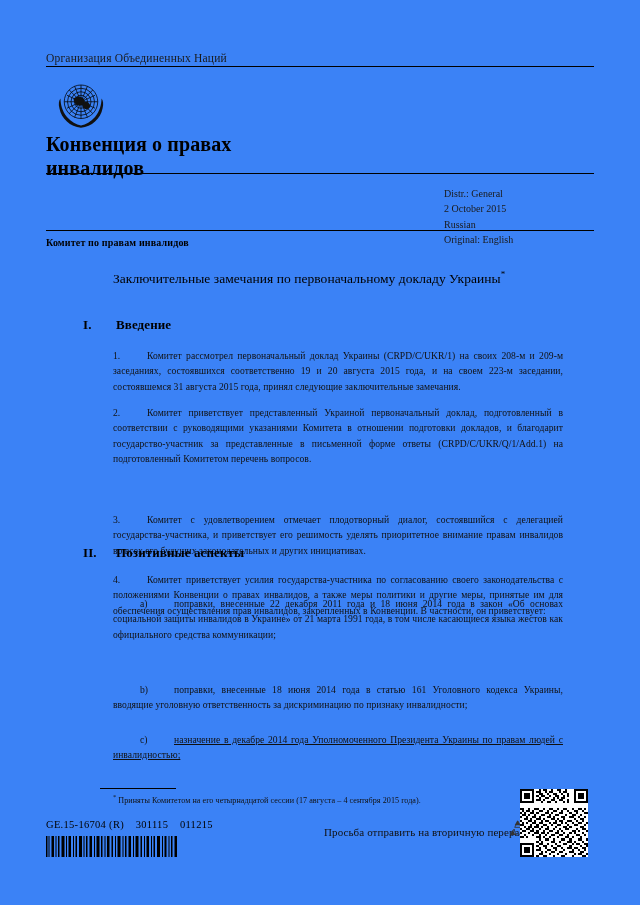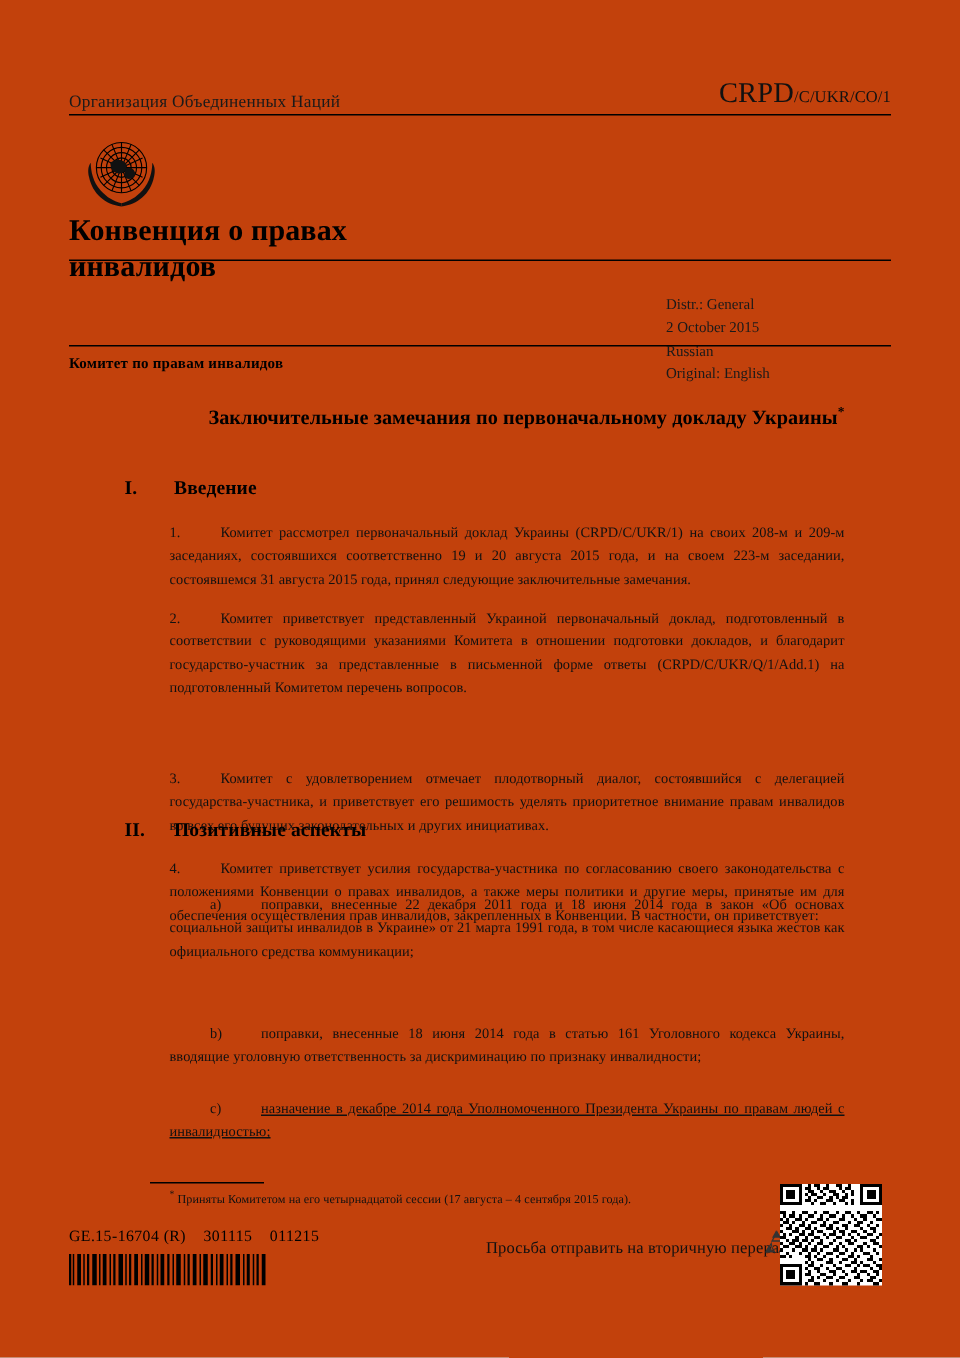--- a/index.html
+++ b/index.html
@@ -4,21 +4,21 @@
 <style>
   html, body {
     margin: 0;
     padding: 0;
     background: #c9c9c9;
   }
   .page {
     position: relative;
     width: 640px;
     height: 905px;
-    background: #c2410c;
+    background: #3b82f6;
     margin: 0 auto;
     overflow: hidden;
     font-family: "Liberation Serif", "DejaVu Serif", serif;
     color: #000000;
   }
 
   
   .header {
     position: absolute;
     left: 46px;
@@ -113,24 +113,23 @@
     font-weight: bold;
     letter-spacing: 0.15px;
   }
 
   .main-title {
     position: absolute;
     left: 113px;
     top: 268px;
     width: 450px;
     font-size: 13.5px;
-    font-weight: bold;
+    font-weight: normal;
     line-height: 1.36;
     letter-spacing: 0.05px;
-    text-align: right;
   }
   .main-title .asterisk {
     font-size: 9px;
     vertical-align: super;
   }
 
   
   .section-head {
     position: absolute;
     display: flex;
@@ -243,21 +242,20 @@
   }
 </style>
 </head>
 <body>
 
 <div class="page">
 
   <div class="header">
     <div class="header-top">
       <span class="org-name">Организация Объединенных Наций</span>
-      <span class="doc-symbol"><span>CRPD</span><span class="sym-small">/C/UKR/CO/1</span></span>
     </div>
     <hr class="header-rule">
 
     <div class="header-body">
       <svg class="un-emblem" viewBox="0 0 100 100">
         <g fill="none" stroke="#000" stroke-width="1.4">
           <circle cx="50" cy="44" r="31"></circle>
           <circle cx="50" cy="44" r="25"></circle>
           <circle cx="50" cy="44" r="18.5"></circle>
           <circle cx="50" cy="44" r="12"></circle>

